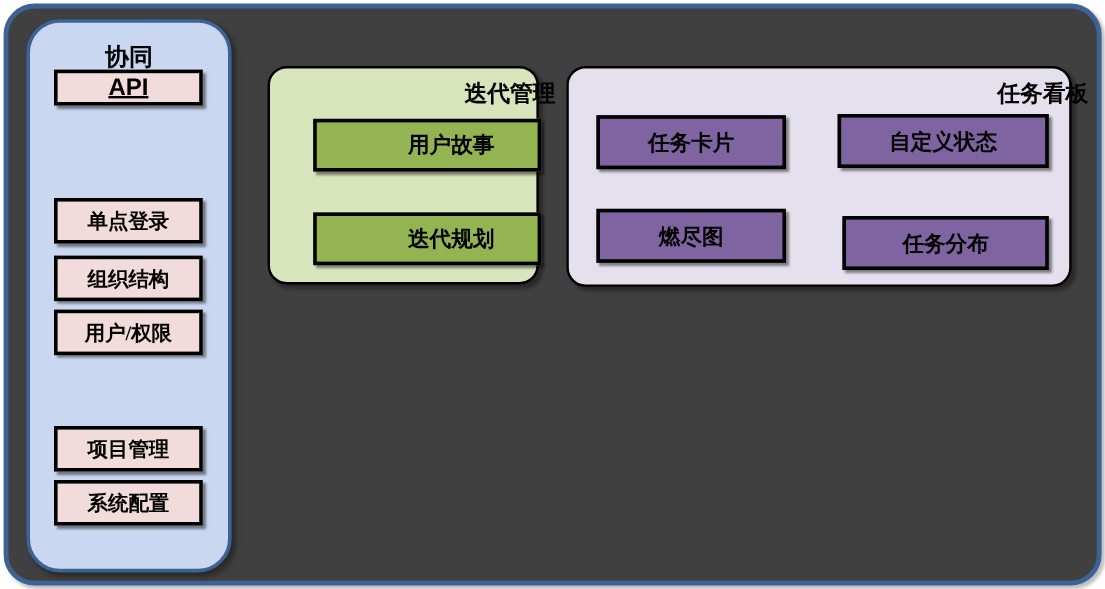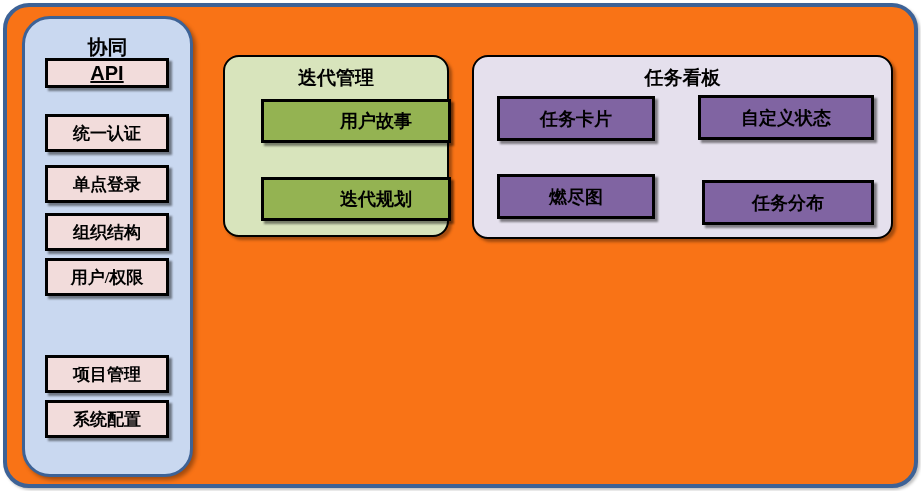--- a/index.html
+++ b/index.html
@@ -12,41 +12,41 @@
     --purple_item_bg:#8064A2;
     --blue_panel_bg:#C5D9F1;
     --blue_item_bg:#4C7EBA;
     --item_border:#000000;
     --text_color:#000000;
   }
   html,body{margin:0;padding:0;background:#fff;}
   body{width:921px;height:491px;position:relative;overflow:hidden;
        font-family:"Liberation Sans",sans-serif;color:var(--text_color);}
   .frame{position:absolute;left:3px;top:3px;width:907px;height:477px;
-         border:4px solid var(--frame_border);border-radius:26px;background:#f97316;
+         border:4px solid var(--frame_border);border-radius:26px;background:#404040;
          box-shadow:2px 2px 3px rgba(0,0,0,0.25);}
   
   .sidebar{position:absolute;left:15px;top:9px;width:165px;height:455px;
            background:var(--sidebar_bg);border:3px solid var(--frame_border);
            border-radius:28px;box-shadow:3px 3px 4px rgba(0,0,0,0.35);}
   .sidebar-title{position:absolute;top:15px;left:0;width:100%;text-align:center;
                  font-size:20px;font-weight:bold;}
   .sidebar-item{position:absolute;left:20px;width:118px;height:32px;
                 background:var(--pink_item_bg);border:3px solid var(--item_border);
                 box-shadow:2.5px 2.5px 2px rgba(0,0,0,0.45);
                 display:flex;align-items:center;justify-content:center;
                 font-family:"Liberation Serif",serif;font-weight:bold;font-size:17px;}
   #si1{top:39px;height:24px;font-family:"Liberation Sans",sans-serif;font-size:20px;text-decoration:underline;}
   #si2{top:95px}#si3{top:146px}#si4{top:194px}#si5{top:239px}
   #si6{top:287px}#si7{top:336px}#si8{top:381px}
   
   .panel{position:absolute;border:2px solid var(--item_border);
          box-shadow:3px 3px 3px rgba(0,0,0,0.35);}
-  .panel-title{position:absolute;top:8px;left:0;width:100%;text-align:center;
-               font-size:19px;font-weight:bold;}
+  .panel-title{position:absolute;top:8px;left:0;width:100%;text-align:right;
+               font-size:19px;font-weight:bold;padding-left:16px;}
   .panel-item{position:absolute;border:3px solid var(--item_border);
               box-shadow:2.5px 2.5px 2px rgba(0,0,0,0.45);
               display:flex;align-items:center;justify-content:center;
               font-family:"Liberation Serif",serif;font-weight:bold;font-size:18px;}
   .panel-iteration{left:216px;top:48px;width:222px;height:178px;
                    background:var(--green_panel_bg);border-radius:16px;}
   .panel-iteration .panel-item{background:var(--green_item_bg);left:36px;width:144px;height:38px;padding-left:40px;}
   #it1{top:42px}#it2{top:120px}
   .panel-kanban{left:465px;top:48px;width:417px;height:180px;
                 background:var(--purple_panel_bg);border-radius:16px;}
@@ -64,21 +64,20 @@
   #rq3{left:493px;width:142px;}
 </style>
 </head>
 <body>
 
 <div class="frame">
 
   <div class="sidebar">
     <div class="sidebar-title">协同</div>
     <div class="sidebar-item" id="si1">API</div>
-    <div class="sidebar-item" id="si2">统一认证</div>
     <div class="sidebar-item" id="si3">单点登录</div>
     <div class="sidebar-item" id="si4">组织结构</div>
     <div class="sidebar-item" id="si5">用户/权限</div>
     <div class="sidebar-item" id="si7">项目管理</div>
     <div class="sidebar-item" id="si8">系统配置</div>
   </div>
 
   <div class="panel panel-iteration">
     <div class="panel-title">迭代管理</div>
     <div class="panel-item" id="it1">用户故事</div>

